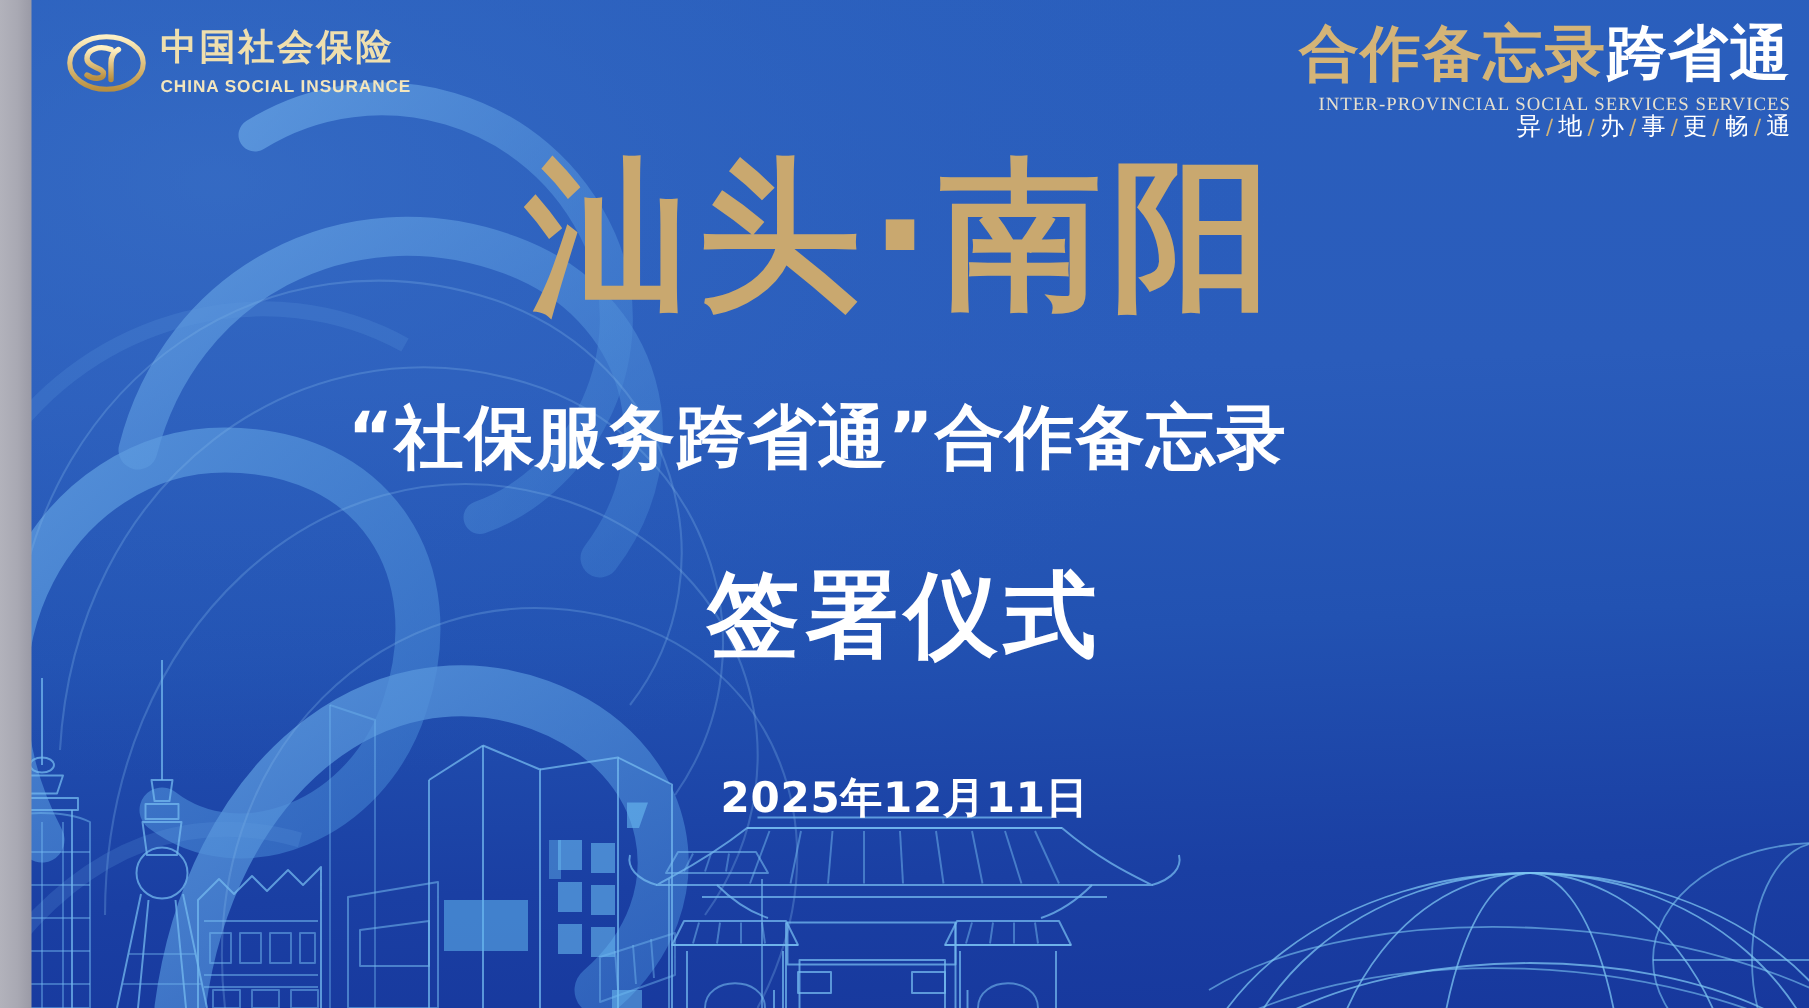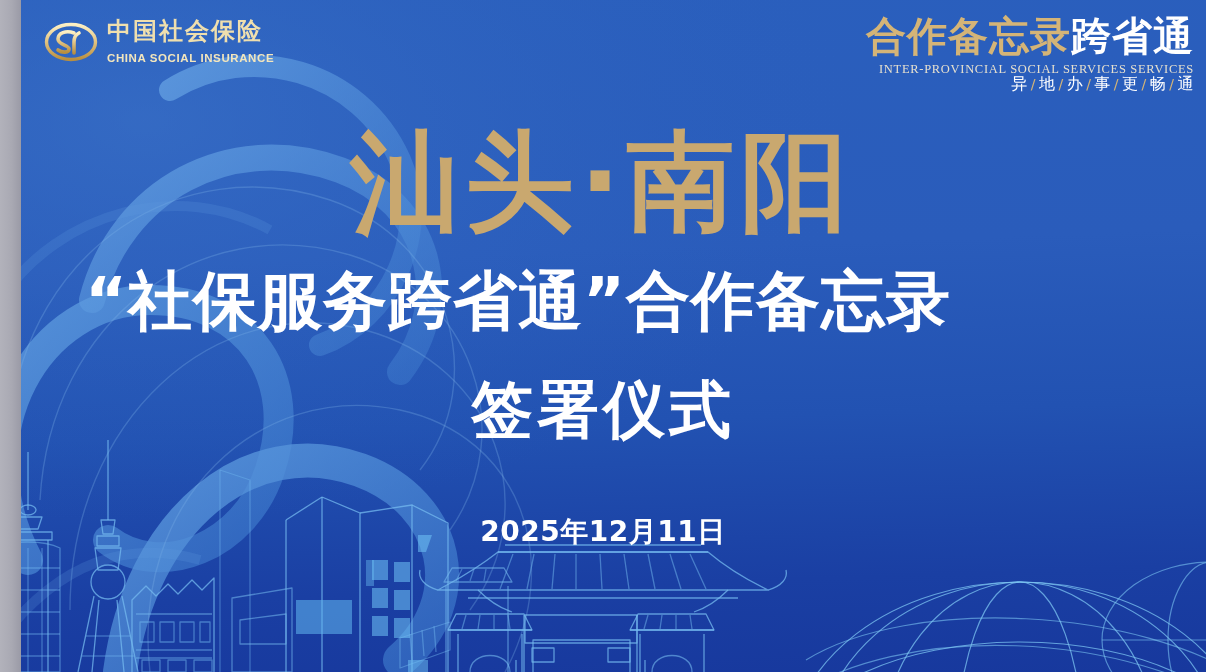--- a/index.html
+++ b/index.html
@@ -124,40 +124,41 @@
   .titles {
     position: absolute;
     left: 0; top: 0;
     width: 1206px;
     z-index: 25;
     text-align: center;
   }
 
   .title-city {
     position: absolute;
-    top: 120px; left: 0; width: 1206px;
+    top: 96px; left: 0; width: 1206px;
     font-family: "DejaVu Sans", "Liberation Sans", sans-serif;
     font-size: 108px;
     font-weight: 700;
     color: #c9a86f;
     letter-spacing: 6px;
     line-height: 1.15;
     white-space: nowrap;
   }
 
   .title-line1 {
     position: absolute;
     top: 266px; left: 0; width: 1036px;
     font-family: "DejaVu Sans", "Liberation Sans", sans-serif;
-    font-size: 64px;
+    font-size: 46px;
     font-weight: 700;
     color: #ffffff;
     letter-spacing: 1px;
     line-height: 1.1;
     white-space: nowrap;
+    padding-left: 27px;
   }
 
   .title-line2 {
     position: absolute;
     top: 376px; left: 0; width: 1206px;
     font-family: "DejaVu Sans", "Liberation Sans", sans-serif;
     font-size: 62px;
     font-weight: 700;
     color: #ffffff;
     letter-spacing: 4px;

